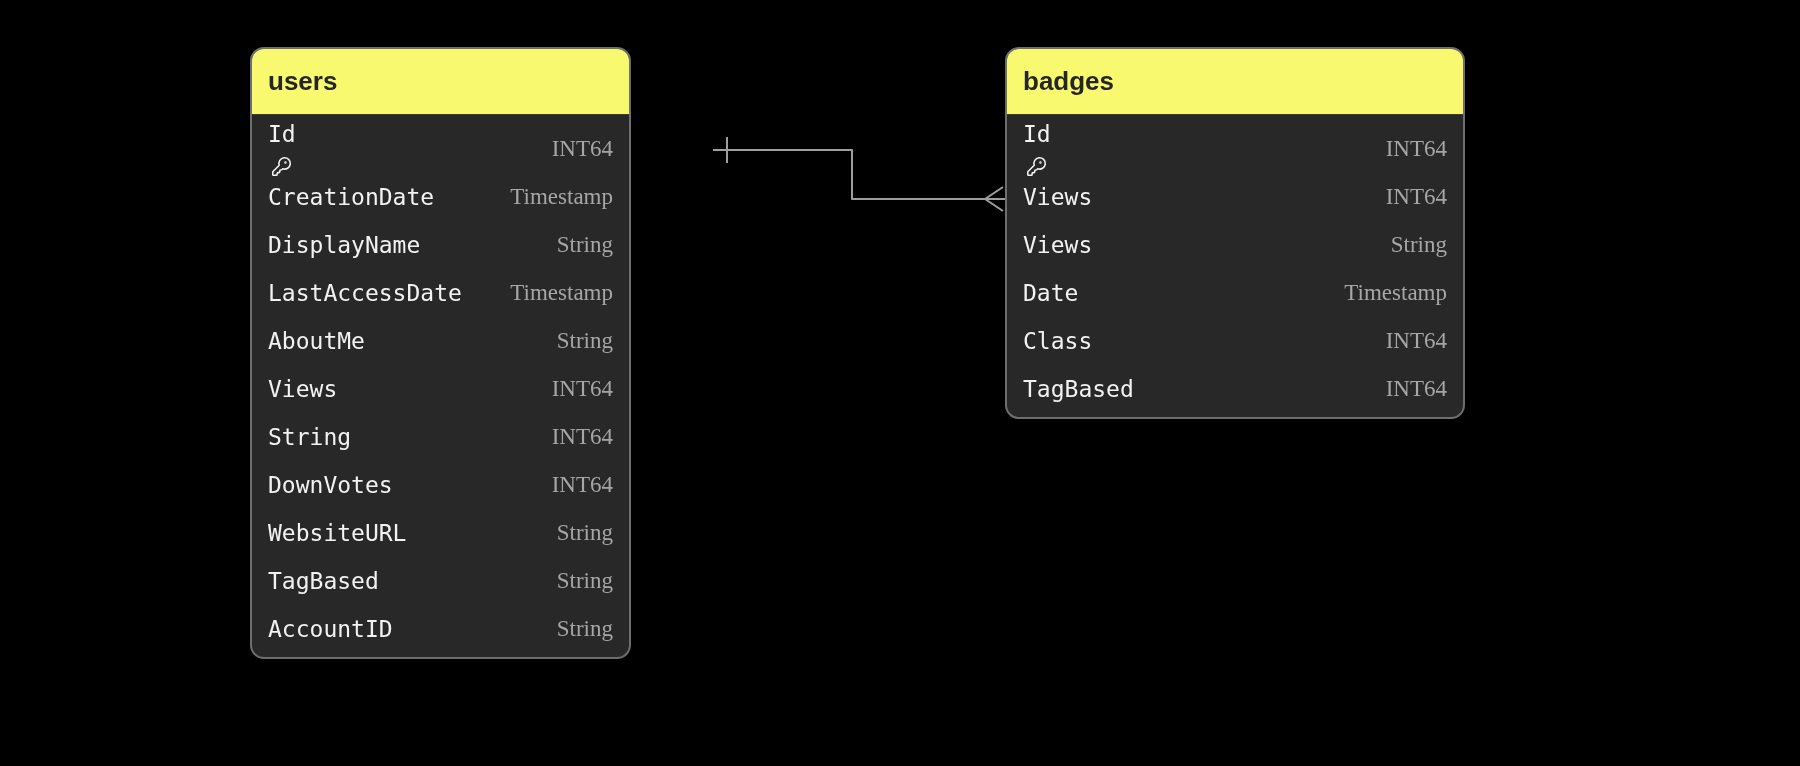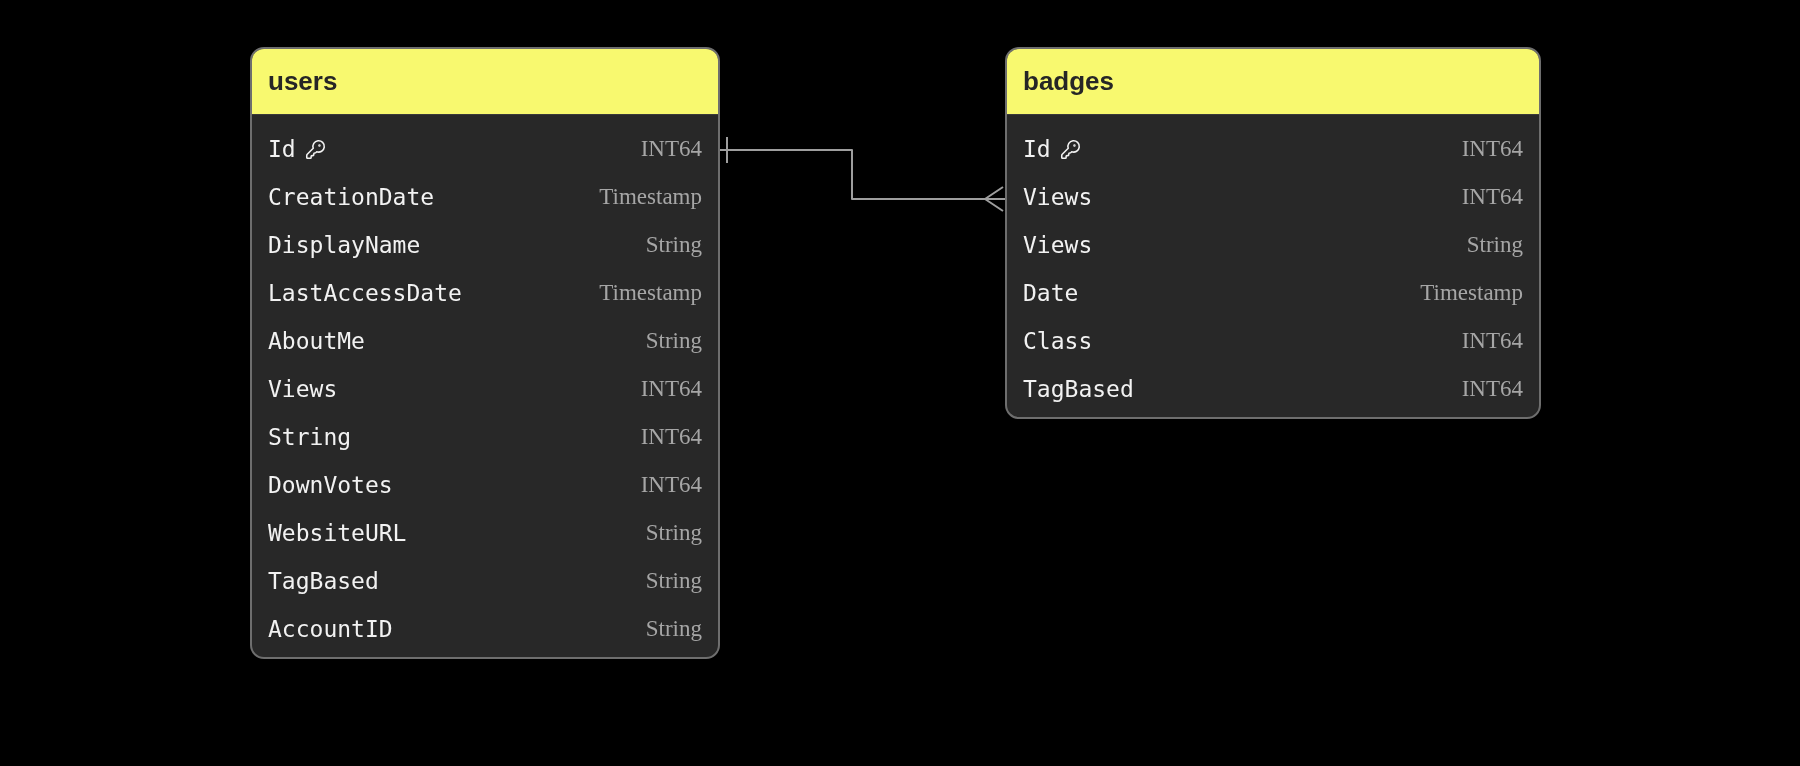--- a/index.html
+++ b/index.html
@@ -31,22 +31,22 @@
     stroke-width: 2;
     stroke-linejoin: round;
   }
   .db-table {
     position: absolute;
     background: var(--table_bg);
     border: 2px solid var(--table_border);
     border-radius: 14px;
     overflow: hidden;
   }
-  .table-users  { left: 250px;  top: 47px; width: 470px; }
-  .table-badges { left: 1005px; top: 47px; width: 536px; }
+  .table-users  { left: 250px;  top: 47px; width: 381px; }
+  .table-badges { left: 1005px; top: 47px; width: 460px; }
   .table-header {
     height: 66px;
     background: var(--header_bg);
     color: var(--header_text);
     display: flex;
     align-items: center;
     padding: 0 16px;
     border-bottom: 1px solid #3a3a3a;
     font-family: "Liberation Sans", sans-serif;
     font-weight: 700;
@@ -60,20 +60,21 @@
     align-items: center;
     justify-content: space-between;
     padding: 0 16px;
   }
   .field-left {
     display: flex;
     align-items: center;
     gap: 9px;
     color: var(--field_text);
     font-size: 23px;
+    flex-direction: column;
   }
   .key-icon-wrap {
     display: inline-flex;
     color: var(--field_text);
   }
   .key-icon-wrap svg { width: 21px; height: 21px; }
   .field-type {
     color: var(--type_text);
     font-size: 23px;
     font-family: Liberation Serif, serif;

